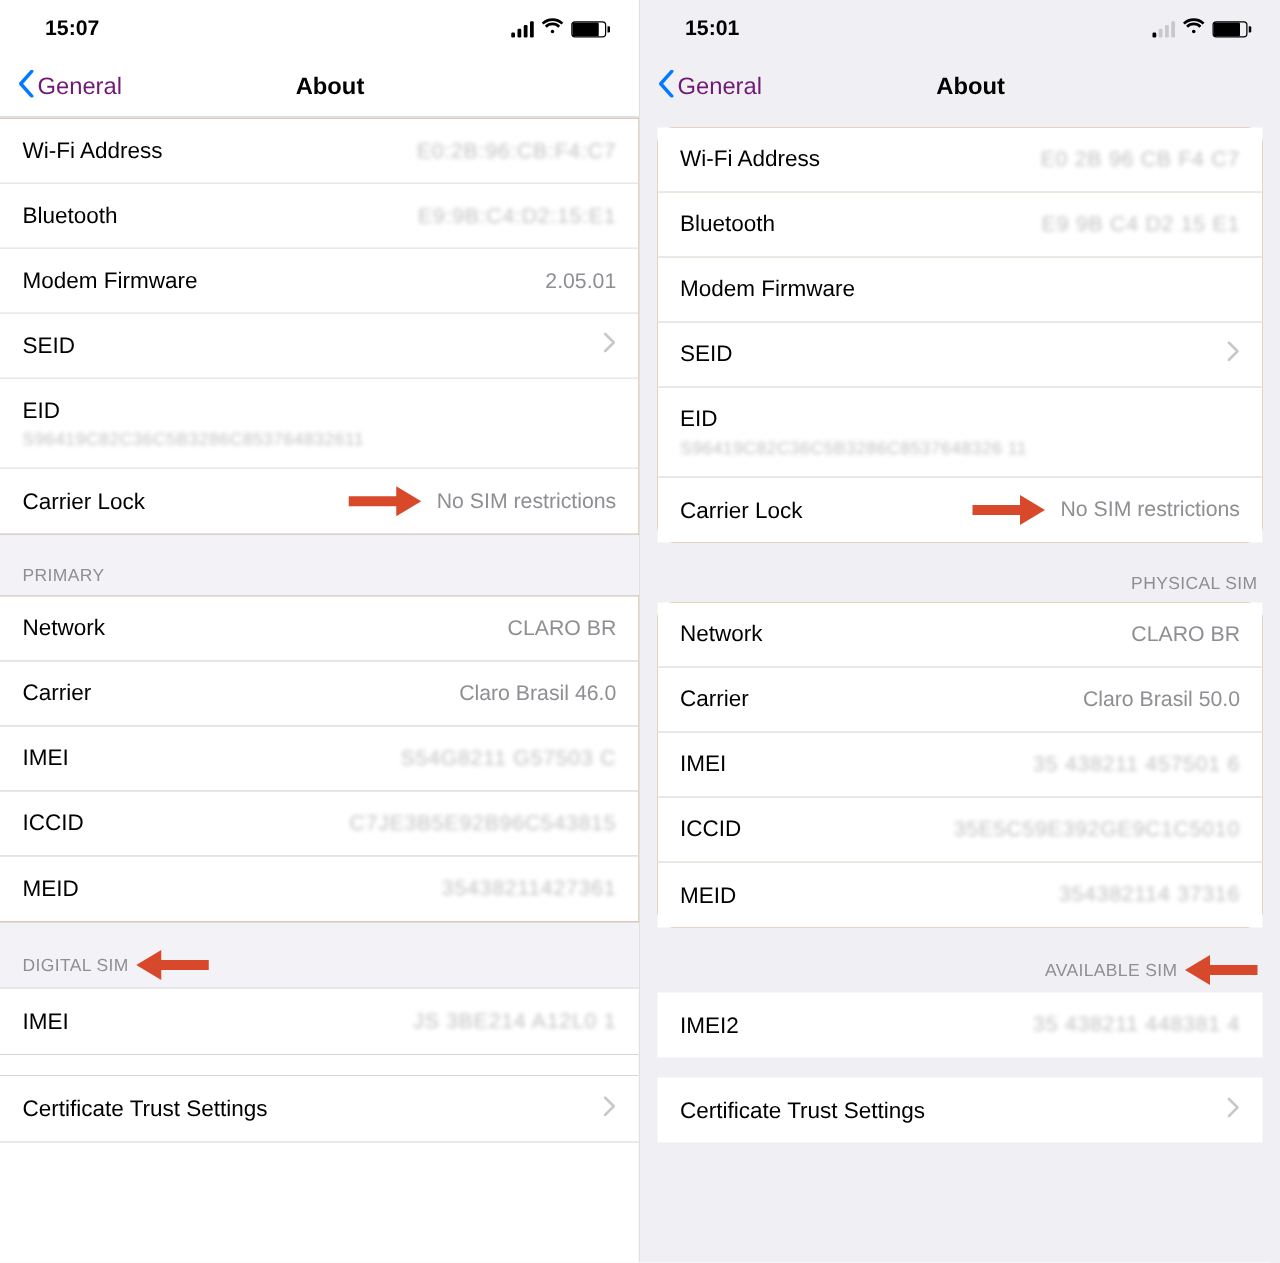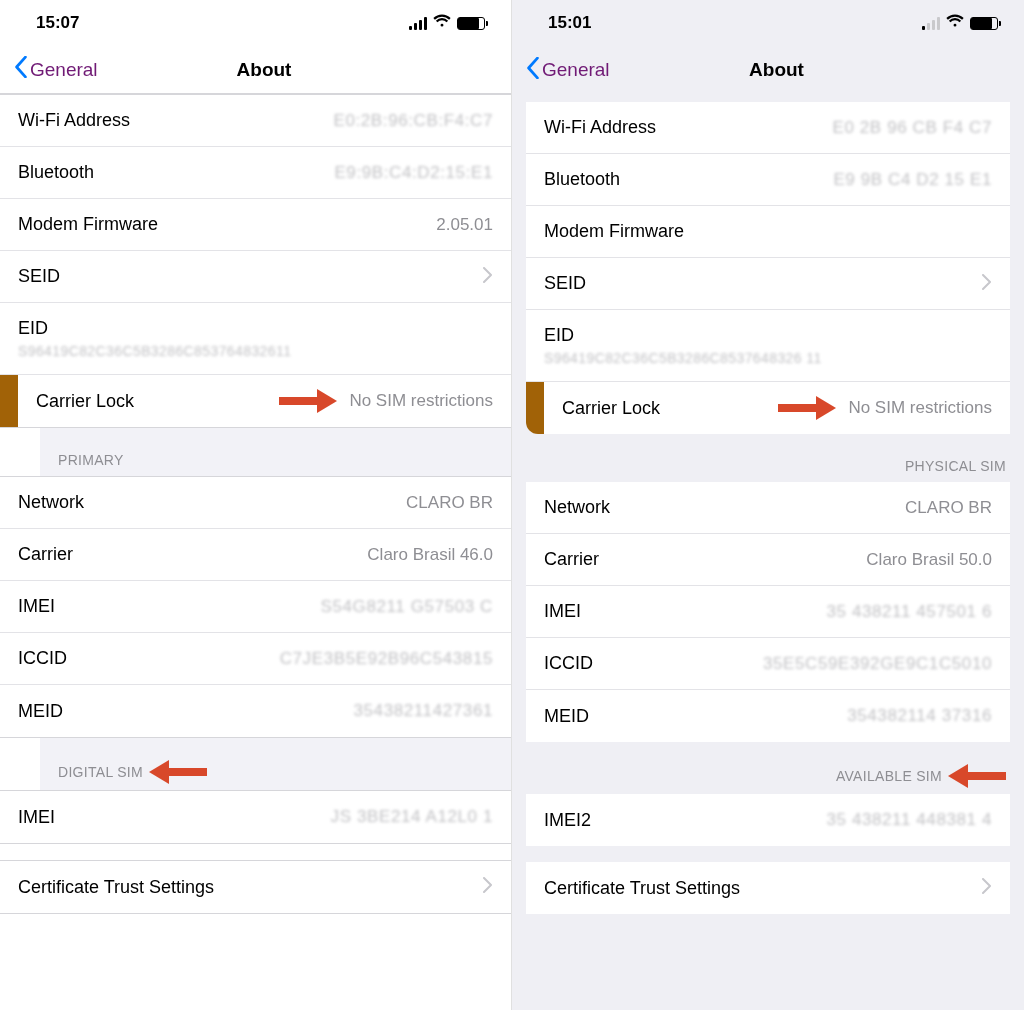--- a/index.html
+++ b/index.html
@@ -39,29 +39,29 @@
   .row:last-child { border-bottom: none; }
   .phone.right .row { border-bottom-color: #e3e3e7; }
   .row .label { font-size: 18px; color: #000; }
   .row .value { font-size: 17px; color: #8e8e93; text-align: right; }
   .row.tall { min-height: 72px; flex-direction: column; align-items: flex-start; justify-content: center; gap:4px; }
   .row.tall .value { align-self: stretch; text-align: left; font-size: 14px; letter-spacing: 0.4px; word-break: break-all; filter: blur(1.6px); opacity: 0.55; }
   .blurv { filter: blur(1.6px); opacity: 0.55; letter-spacing: 0.6px; }
   .chev { color: #c7c7cc; }
   .chev svg { width: 10px; height: 16px; }
   .spacer { height: 16px; }
-  .phone.left .group-head-area { background:#f2f2f7;margin-left:40px; }
+  .phone.left .group-head-area { background:#f2f2f7; }
   .phone.right .group-head-area { background:transparent; }
 
   
   .arrow { display:inline-block; position:relative; width:60px; height:20px; }
   .arrow .shaft { position:absolute; top:6px; left:0; width:40px; height:8px; background:#d8482a; }
   .arrow .head { position:absolute; top:-2px; left:38px; width:0; height:0; border-top:12px solid transparent; border-bottom:12px solid transparent; border-left:20px solid #d8482a; }
   .arrow-inline { margin-left: -6px; }
-  .arrow-row { position:relative;margin-left:18px; }
+  .arrow-row { position:relative; }
   .arrow.flip { transform: scaleX(-1); }
   .row .midwrap { display:flex; align-items:flex-start; gap:10px; flex:1; justify-content:flex-end; }
 
 </style>
 </head>
 <body>
 
 <div class="wrap">
 
   <div class="phone left">

